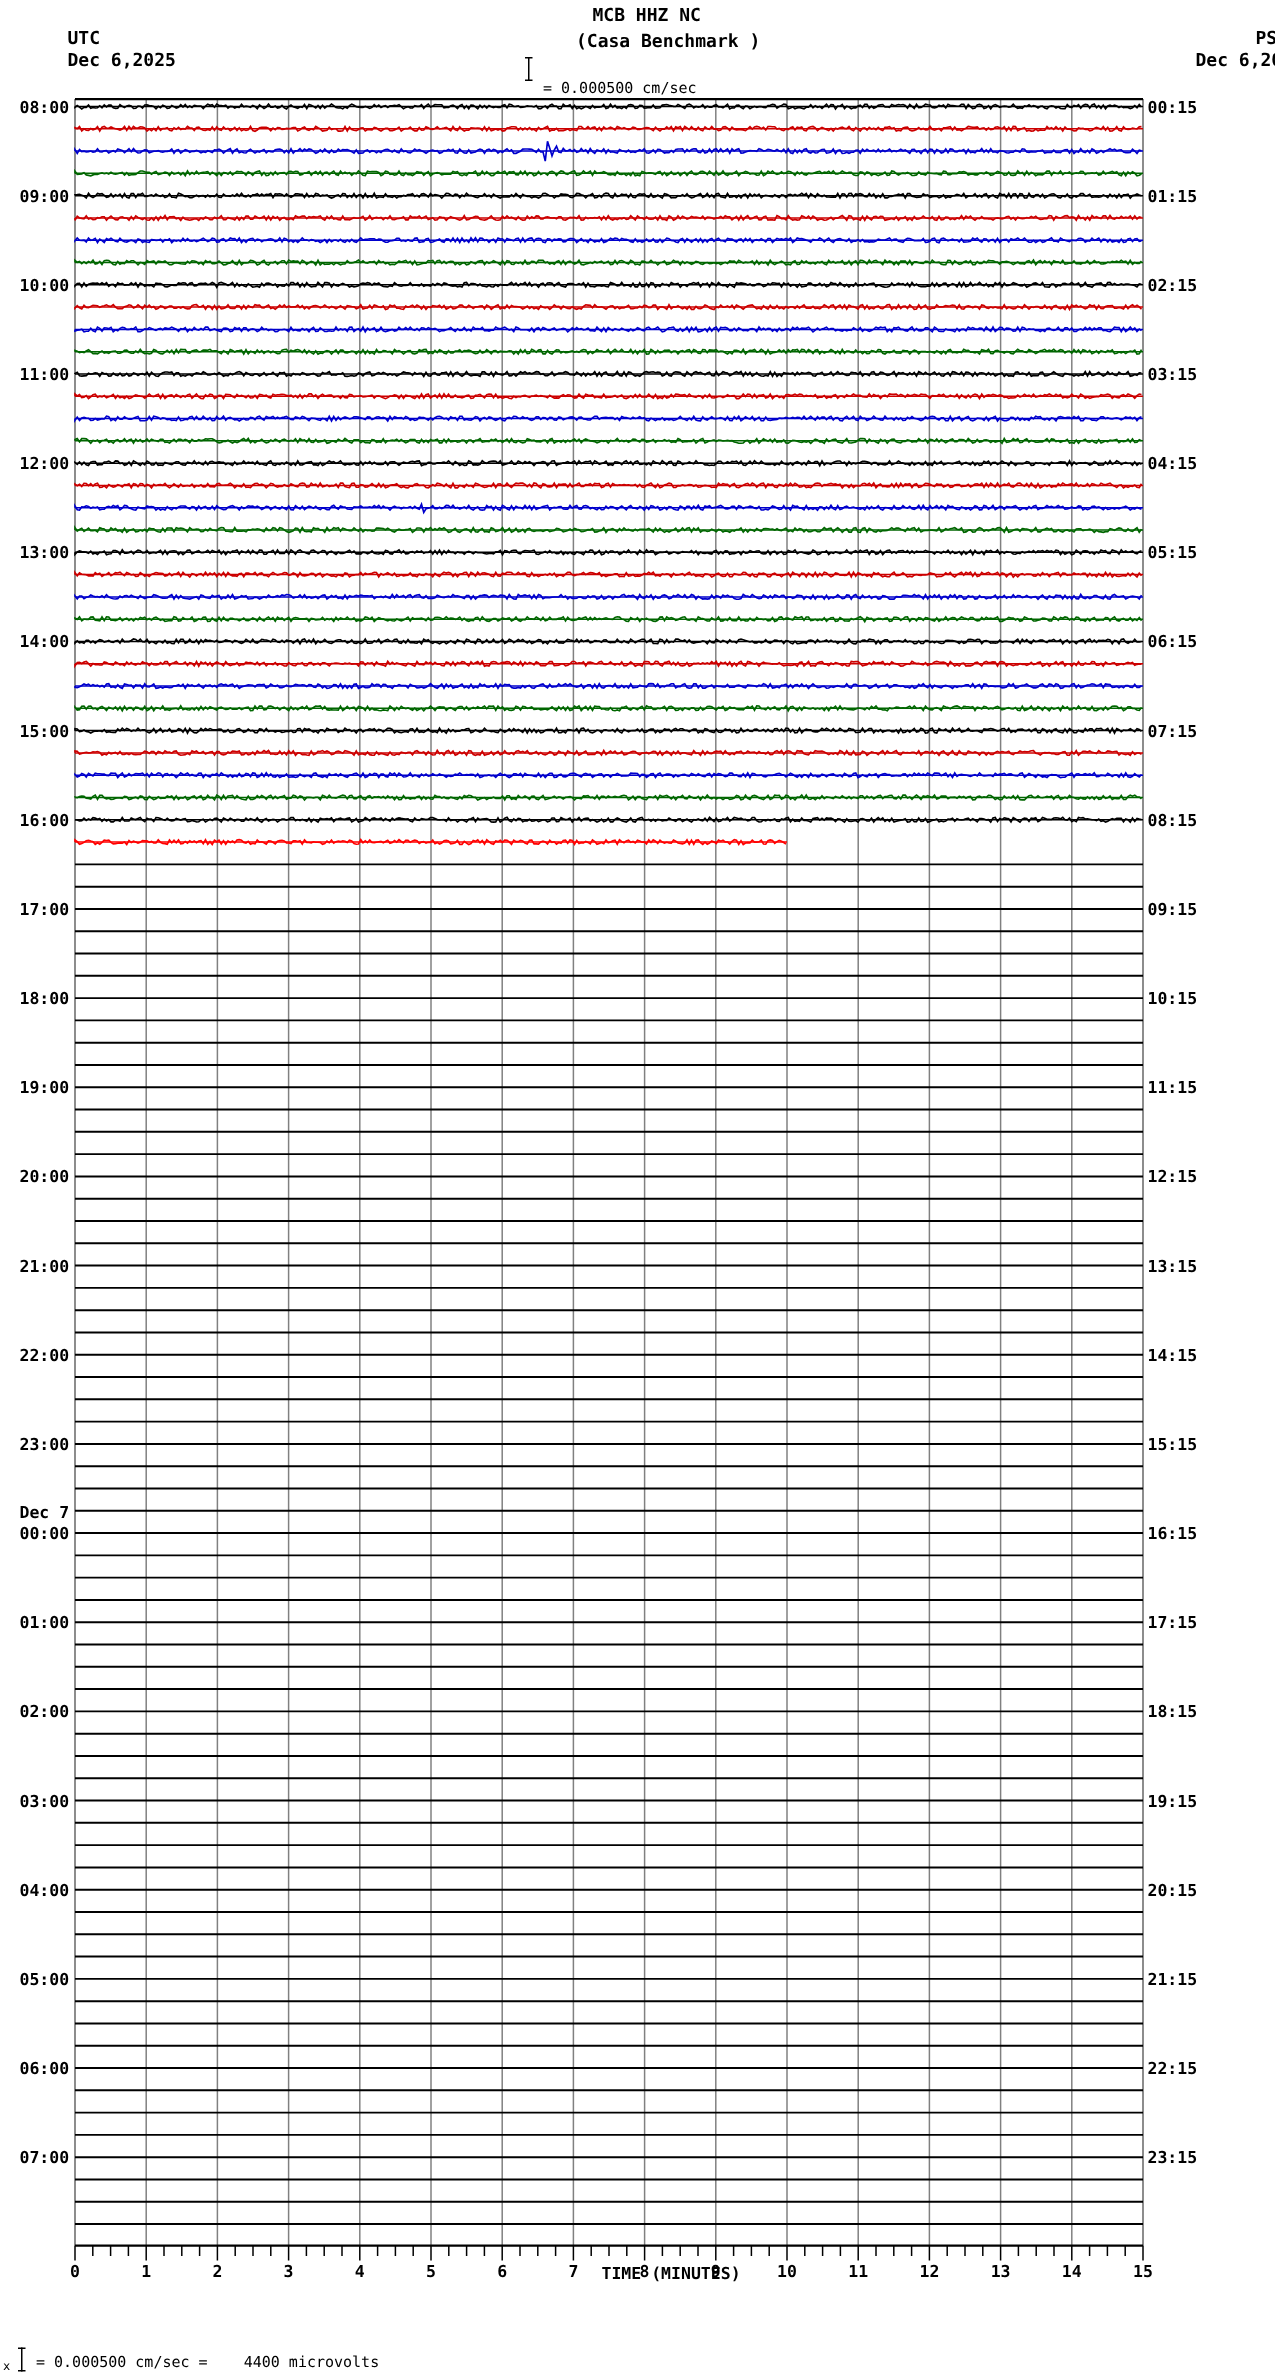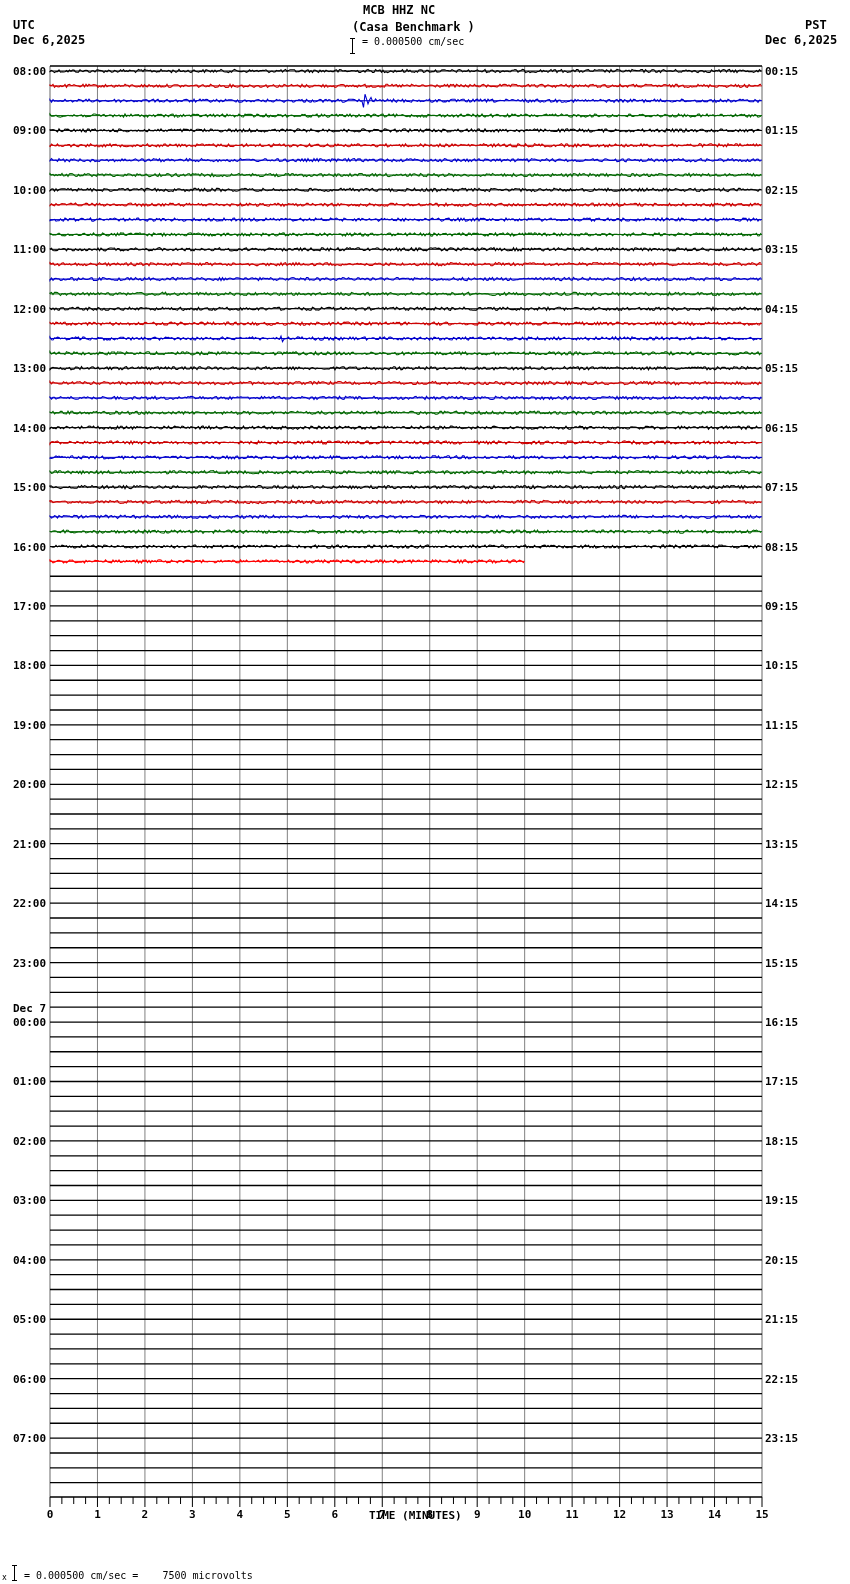--- a/index.html
+++ b/index.html
@@ -1,38 +1,38 @@
 <!DOCTYPE html>
 <html><head>
 <meta charset="utf-8">
 <style>
   html, body { margin: 0; padding: 0; background: #ffffff; }
   body { width: 850px; height: 1584px; position: relative; overflow: hidden;
          font-family: "DejaVu Sans Mono", monospace; color: #000; }
-  .txt { position: absolute; font-size: 12px; font-weight: bold; white-space: pre; line-height: 14px; }
+  .txt { position: absolute; font-size: 12px; font-weight: bold; white-space: pre; line-height: 14px; margin-left: 32px; }
   .small { position: absolute; font-size: 10px; white-space: pre; line-height: 12px; }
   svg#plot { position: absolute; left: 0; top: 0; }
   .lbl { font-family: "DejaVu Sans Mono", monospace; font-size: 11px; font-weight: bold; fill: #000; }
   .tick-lbl { font-family: "DejaVu Sans Mono", monospace; font-size: 11px; font-weight: bold; fill: #000; }
 </style>
 </head>
 <body>
 
 <div class="txt" style="left:363px; top:3px;">MCB HHZ NC</div>
 <div class="txt" style="left:352px; top:20px;">(Casa Benchmark )</div>
 <div class="txt" style="left:13px; top:18px;">UTC</div>
 <div class="txt" style="left:13px; top:33px;">Dec 6,2025</div>
 <div class="txt" style="left:805px; top:18px;">PST</div>
 <div class="txt" style="left:765px; top:33px;">Dec 6,2025</div>
 <div style="position:absolute; left:350px; top:38px; width:5px; height:16px;">
   <div style="position:absolute; left:2px; top:0; width:1px; height:16px; background:#000;"></div>
   <div style="position:absolute; left:0; top:0; width:5px; height:1px; background:#000;"></div>
   <div style="position:absolute; left:0; top:15px; width:5px; height:1px; background:#000;"></div>
 </div>
-<div class="small" style="left:362px; top:36px;text-align:center;">= 0.000500 cm/sec</div>
+<div class="small" style="left:362px; top:54px;text-align:center;">= 0.000500 cm/sec</div>
 
 <svg id="plot" width="850" height="1584" xmlns="http://www.w3.org/2000/svg">
   <g id="grid">
       <line x1="50" y1="66" x2="50" y2="1497" stroke="#808080" stroke-width="1.2"></line>
       <line x1="97.46666666666667" y1="66" x2="97.46666666666667" y2="1497" stroke="#808080" stroke-width="1"></line>
       <line x1="144.93333333333334" y1="66" x2="144.93333333333334" y2="1497" stroke="#808080" stroke-width="1"></line>
       <line x1="192.4" y1="66" x2="192.4" y2="1497" stroke="#808080" stroke-width="1"></line>
       <line x1="239.86666666666667" y1="66" x2="239.86666666666667" y2="1497" stroke="#808080" stroke-width="1"></line>
       <line x1="287.33333333333337" y1="66" x2="287.33333333333337" y2="1497" stroke="#808080" stroke-width="1"></line>
       <line x1="334.8" y1="66" x2="334.8" y2="1497" stroke="#808080" stroke-width="1"></line>
@@ -315,13 +315,13 @@
 </svg>
 
 <div class="txt" style="left:369px; top:1509px; font-size:11px;">TIME (MINUTES)</div>
 
 <div class="small" style="left:2px; top:1572px; font-size:8px;">x</div>
 <div style="position:absolute; left:12px; top:1565px; width:5px; height:16px;">
   <div style="position:absolute; left:2px; top:0; width:1px; height:16px; background:#000;"></div>
   <div style="position:absolute; left:0; top:0; width:5px; height:1px; background:#000;"></div>
   <div style="position:absolute; left:0; top:15px; width:5px; height:1px; background:#000;"></div>
 </div>
-<div class="small" style="left:24px; top:1570px;">= 0.000500 cm/sec =    7500 microvolts</div>
+<div class="small" style="left:24px; top:1570px;">= 0.000500 cm/sec =    4400 microvolts</div>
 
 </body></html>

